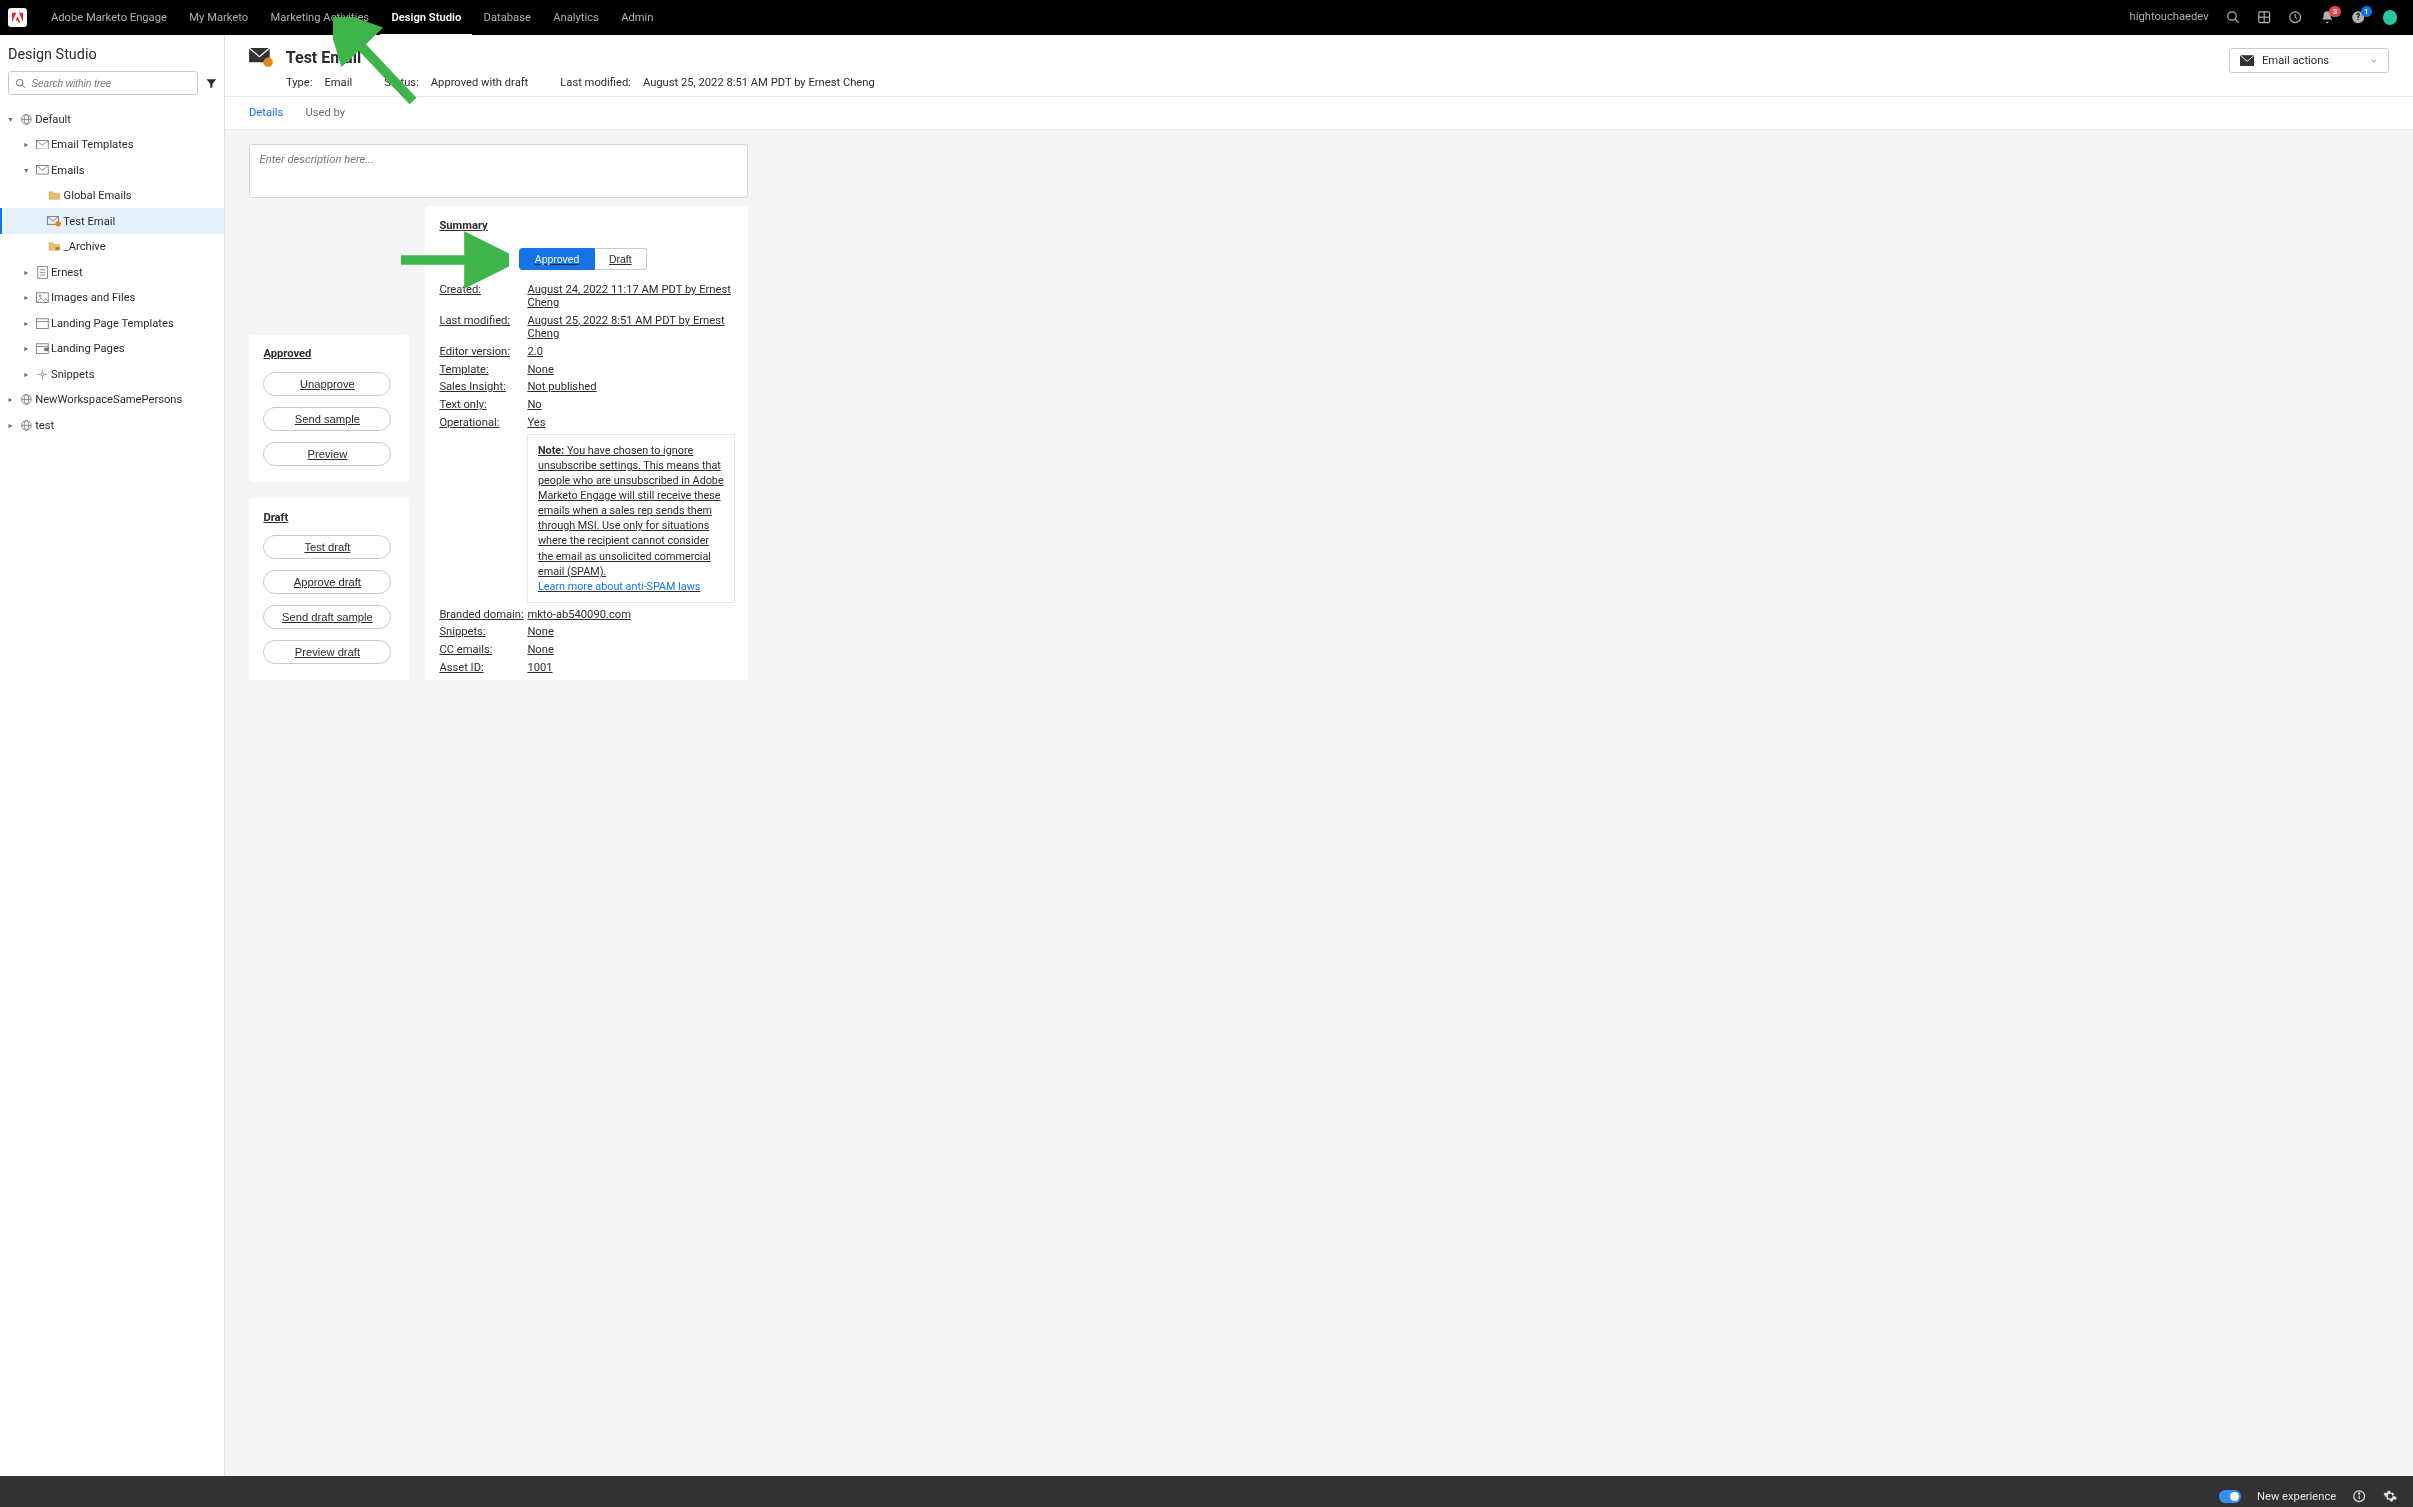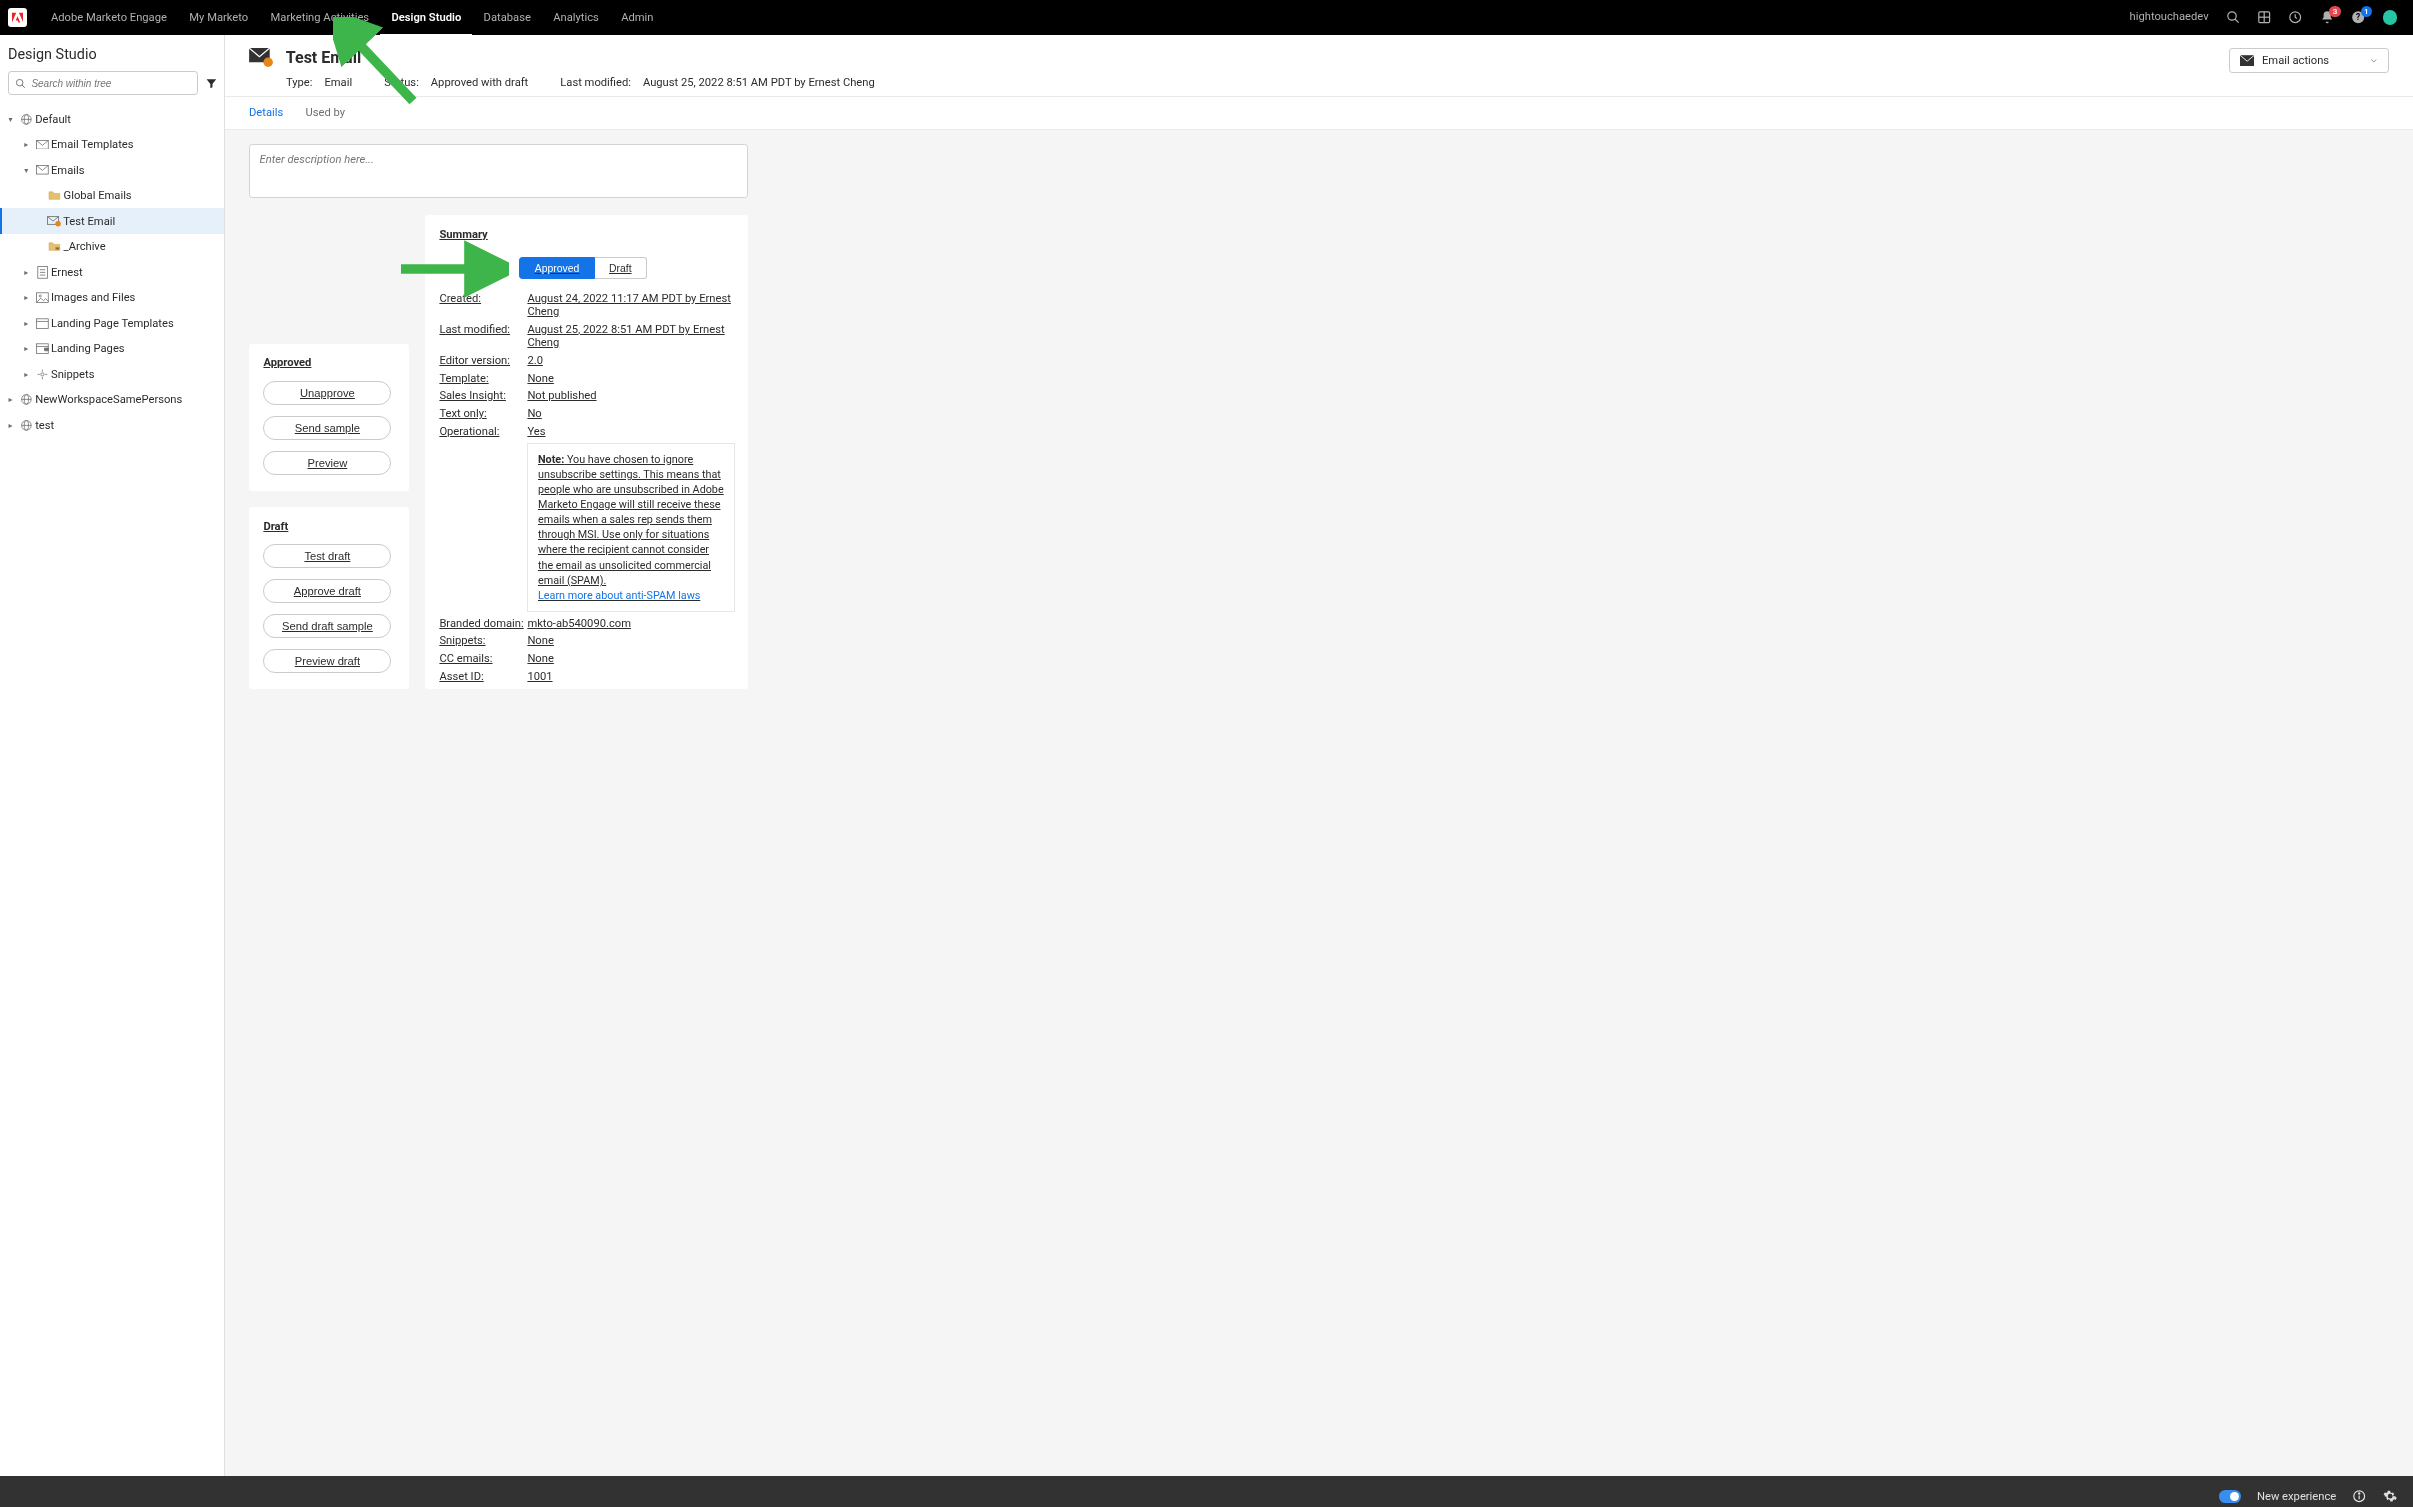--- a/index.html
+++ b/index.html
@@ -165,21 +165,21 @@
     overflow:auto;
     position: relative;
   }
   .desc-box {
     width: 499px;
     height: 54px;
     background:#fff;
     border: 0.8px solid #d3d3d3;
     border-radius: 3.2px;
     padding: 8px 9.6px;
-    margin-bottom: 17px;
+    margin-bottom: 8px;
   }
   .desc-box textarea {
     border:none; outline:none; width:100%; height:100%;
     font-style: italic; color:#8e8e8e; resize:none;
     font-size:11.2px; font-family: inherit;
     background: transparent;
   }
 
   .cards-row { display:flex; gap:16px; align-items:flex-end;text-decoration:underline; }
   .card {

